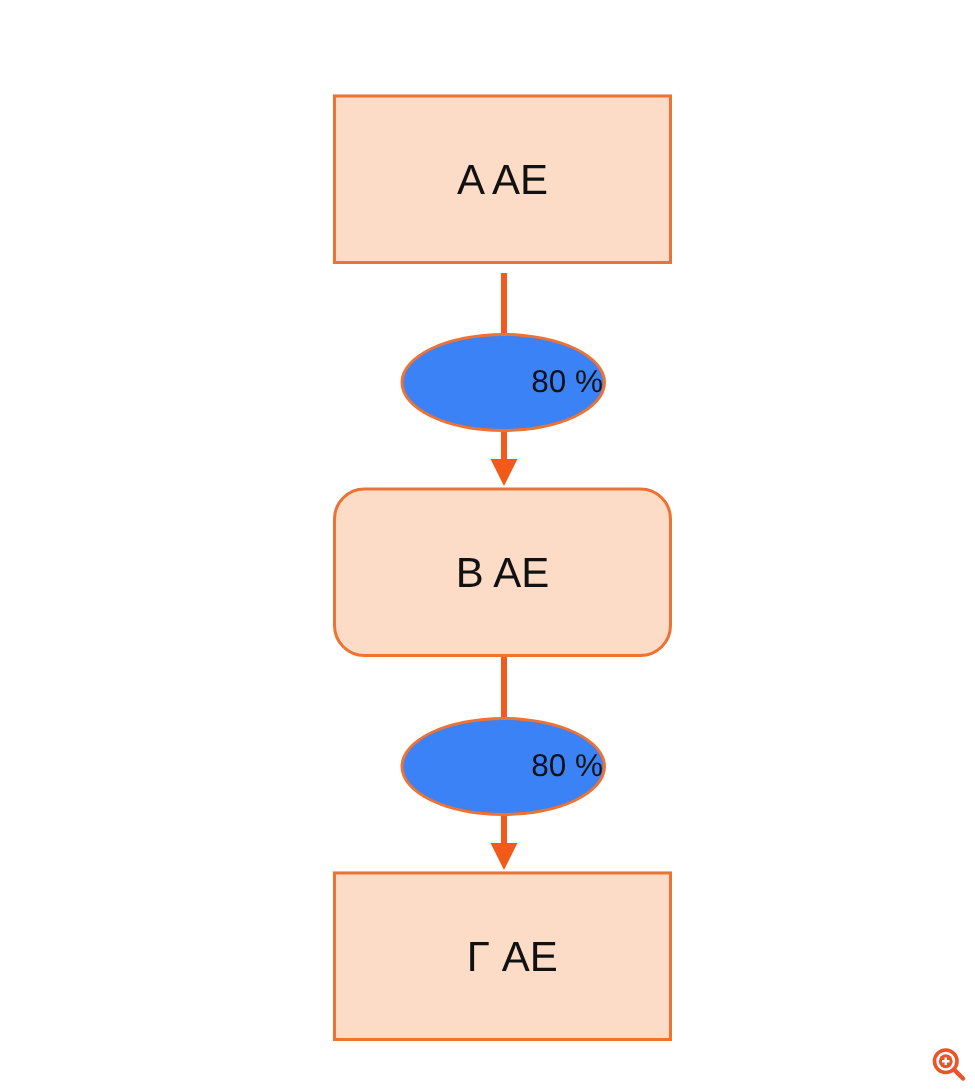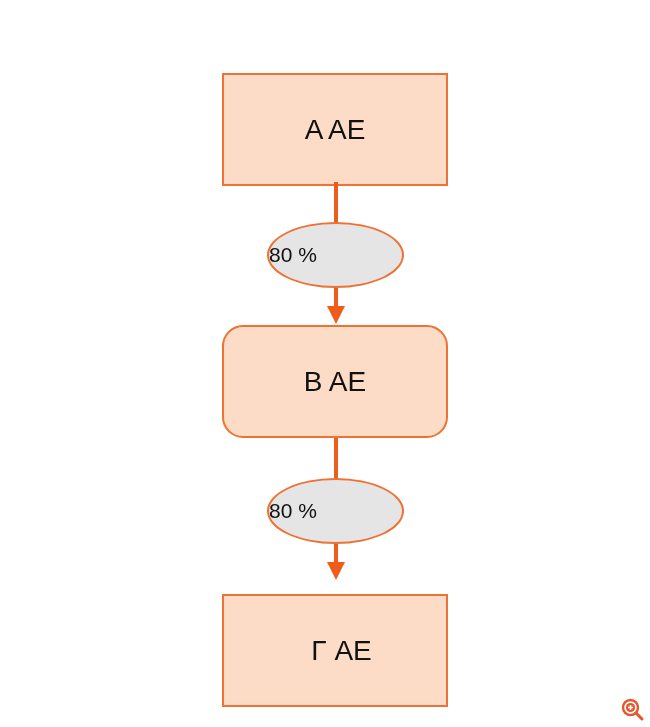--- a/index.html
+++ b/index.html
@@ -3,33 +3,33 @@
   <meta charset="utf-8">
   <style>
     html, body { margin: 0; padding: 0; background: #ffffff; }
     body { width: 650px; height: 727px; position: relative; overflow: hidden;
            font-family: "Liberation Sans", "DejaVu Sans", sans-serif; }
     .box { position: absolute; left: 222px; width: 226px; height: 113px;
            background: #fcdcc6; border: 2px solid #ed7234; box-sizing: border-box;
            display: flex; align-items: center; justify-content: center;
            font-size: 28px; color: #111; }
     .ellipse { position: absolute; left: 267px; width: 137px; height: 66px;
-               background: #e5e5e5; border: 2px solid #ed7234; border-radius: 50%;
-               box-sizing: border-box; display: flex; align-items: center; justify-content: flex-start;
+               background: #3b82f6; border: 2px solid #ed7234; border-radius: 50%;
+               box-sizing: border-box; display: flex; align-items: center; justify-content: flex-end;
                font-size: 21px; color: #111; }
     .line { position: absolute; left: 334px; width: 4px; background: #f05a1a; }
     .arrowhead { position: absolute; left: 327px; width: 0; height: 0;
                  border-left: 9px solid transparent; border-right: 9px solid transparent;
                  border-top: 18px solid #f05a1a; }
     .zoom-btn { position: absolute; left: 620px; top: 697px; width: 26px; height: 26px; cursor: pointer; }
   </style>
 </head>
 <body>
 
-<div class="box" style="top:73px;align-items:center;">
+<div class="box" style="top:63px;align-items:center;">
   <span>A AE</span>
 </div>
 
 <div class="line" style="top:182px; height:42px;"></div>
 <div class="ellipse" style="top:222px;">
   <span>80 %</span>
 </div>
 <div class="line" style="top:288px; height:20px;"></div>
 <div class="arrowhead" style="top:306px;"></div>
 
@@ -37,21 +37,21 @@
   <span>B AE</span>
 </div>
 
 <div class="line" style="top:438px; height:42px;"></div>
 <div class="ellipse" style="top:478px;">
   <span>80 %</span>
 </div>
 <div class="line" style="top:544px; height:20px;"></div>
 <div class="arrowhead" style="top:562px;"></div>
 
-<div class="box" style="top:594px;padding-left:13px;">
+<div class="box" style="top:581px;padding-left:13px;">
   <span>Γ AE</span>
 </div>
 
 <div class="zoom-btn">
   <svg width="26" height="26" viewBox="0 0 26 26">
     <circle cx="10.5" cy="10.5" r="7.5" fill="none" stroke="#e8552a" stroke-width="2.4"></circle>
     <circle cx="10.5" cy="10.5" r="4.6" fill="#e8552a"></circle>
     <line x1="10.5" y1="8" x2="10.5" y2="13" stroke="#fff" stroke-width="1.6"></line>
     <line x1="8" y1="10.5" x2="13" y2="10.5" stroke="#fff" stroke-width="1.6"></line>
     <line x1="16" y1="16" x2="22" y2="22" stroke="#e8552a" stroke-width="3" stroke-linecap="round"></line>

